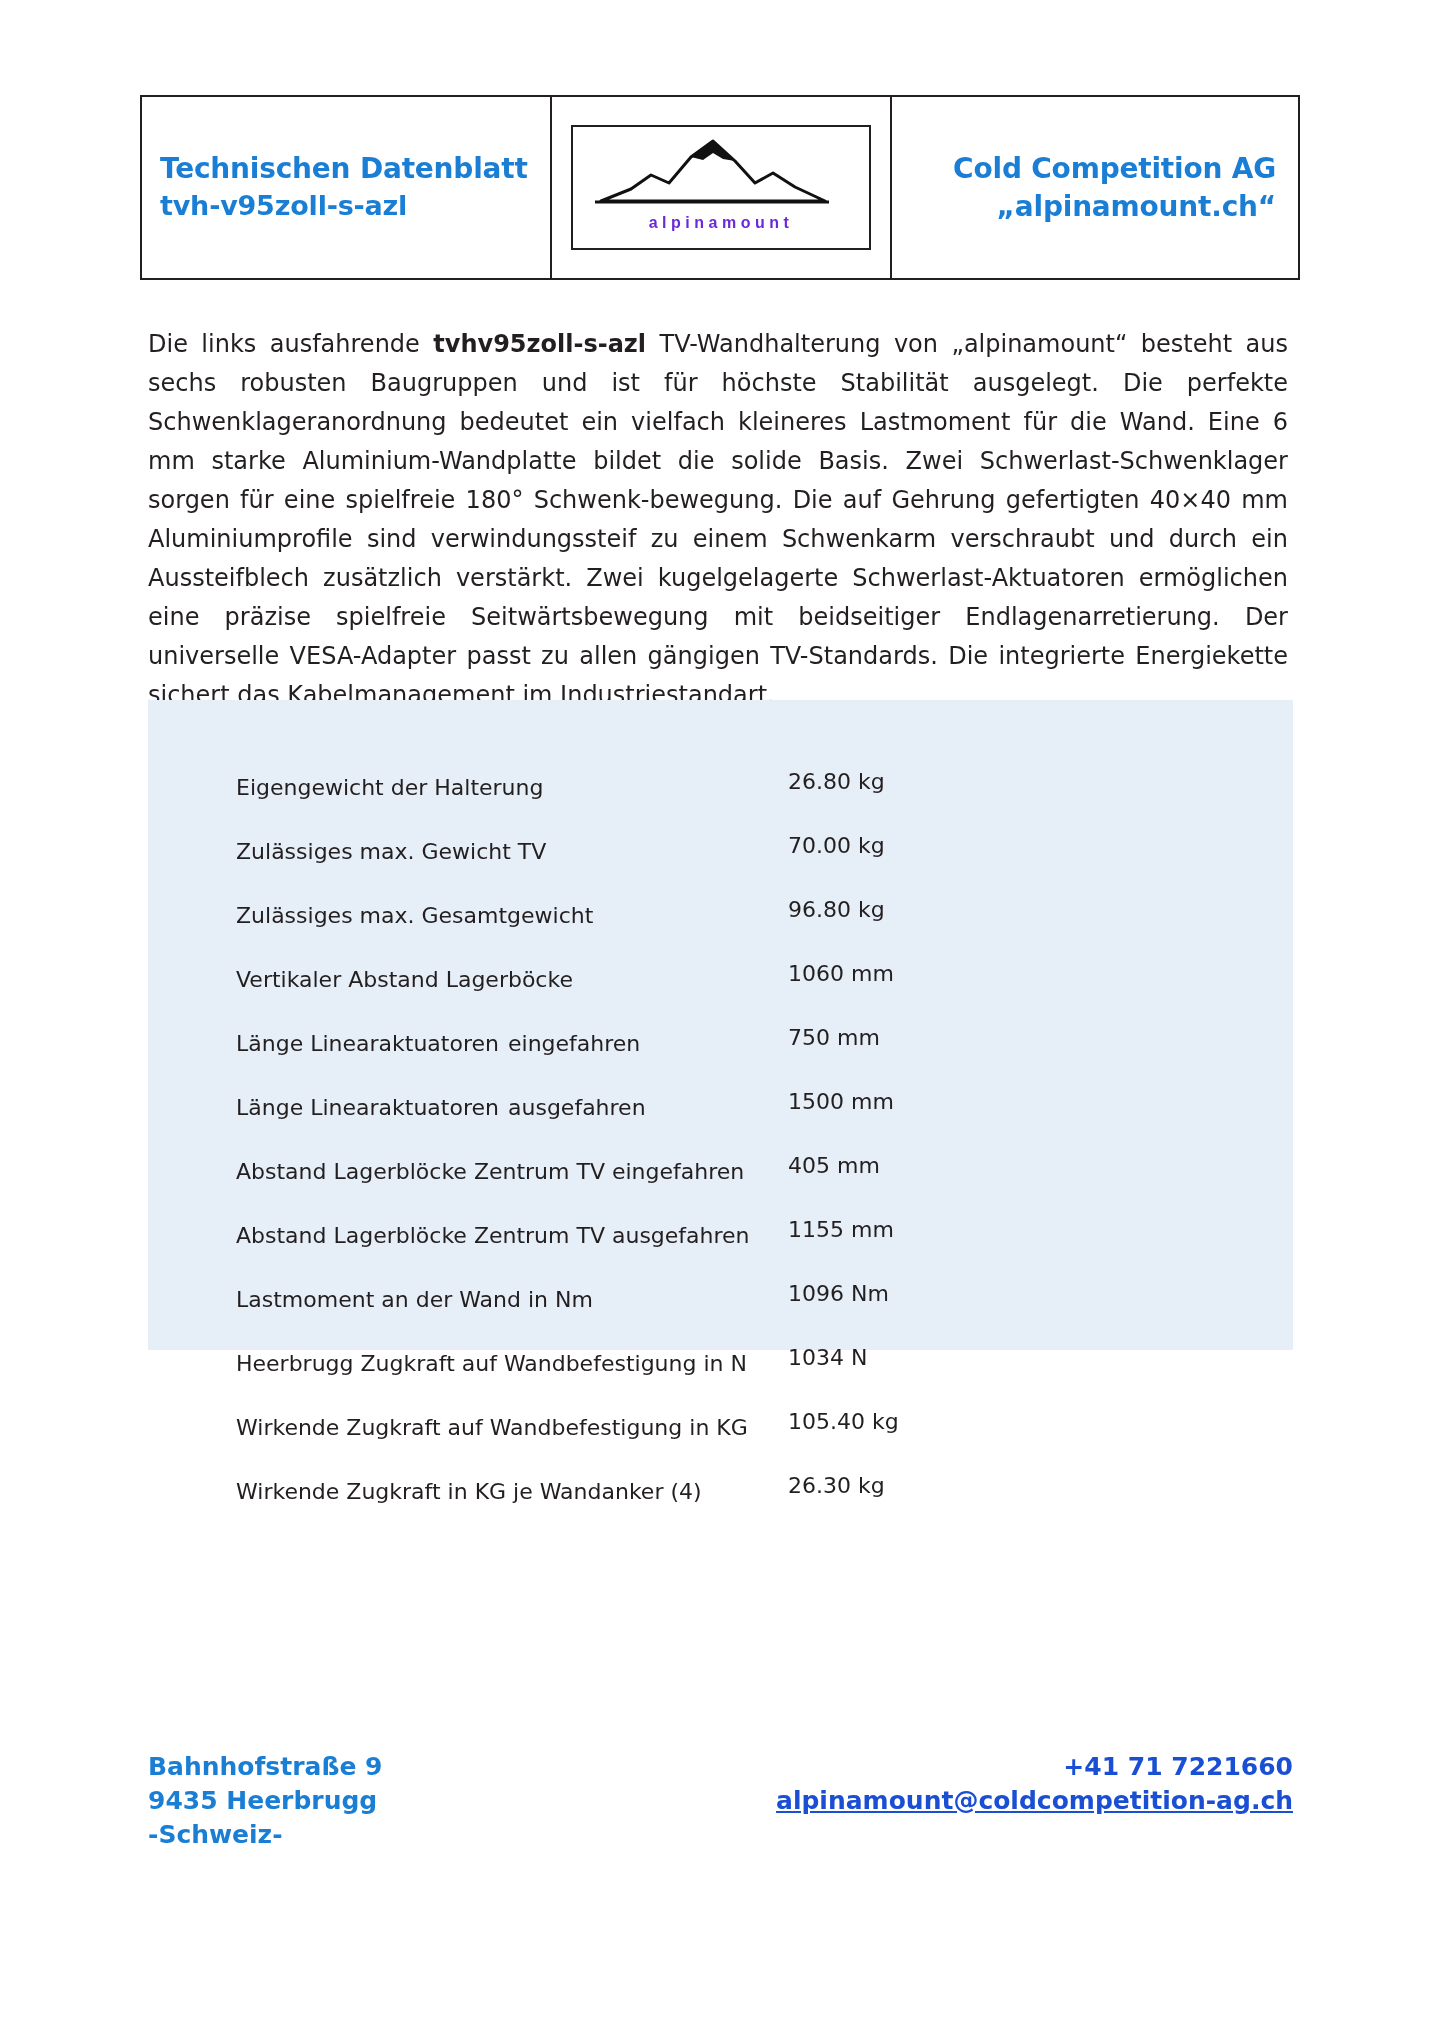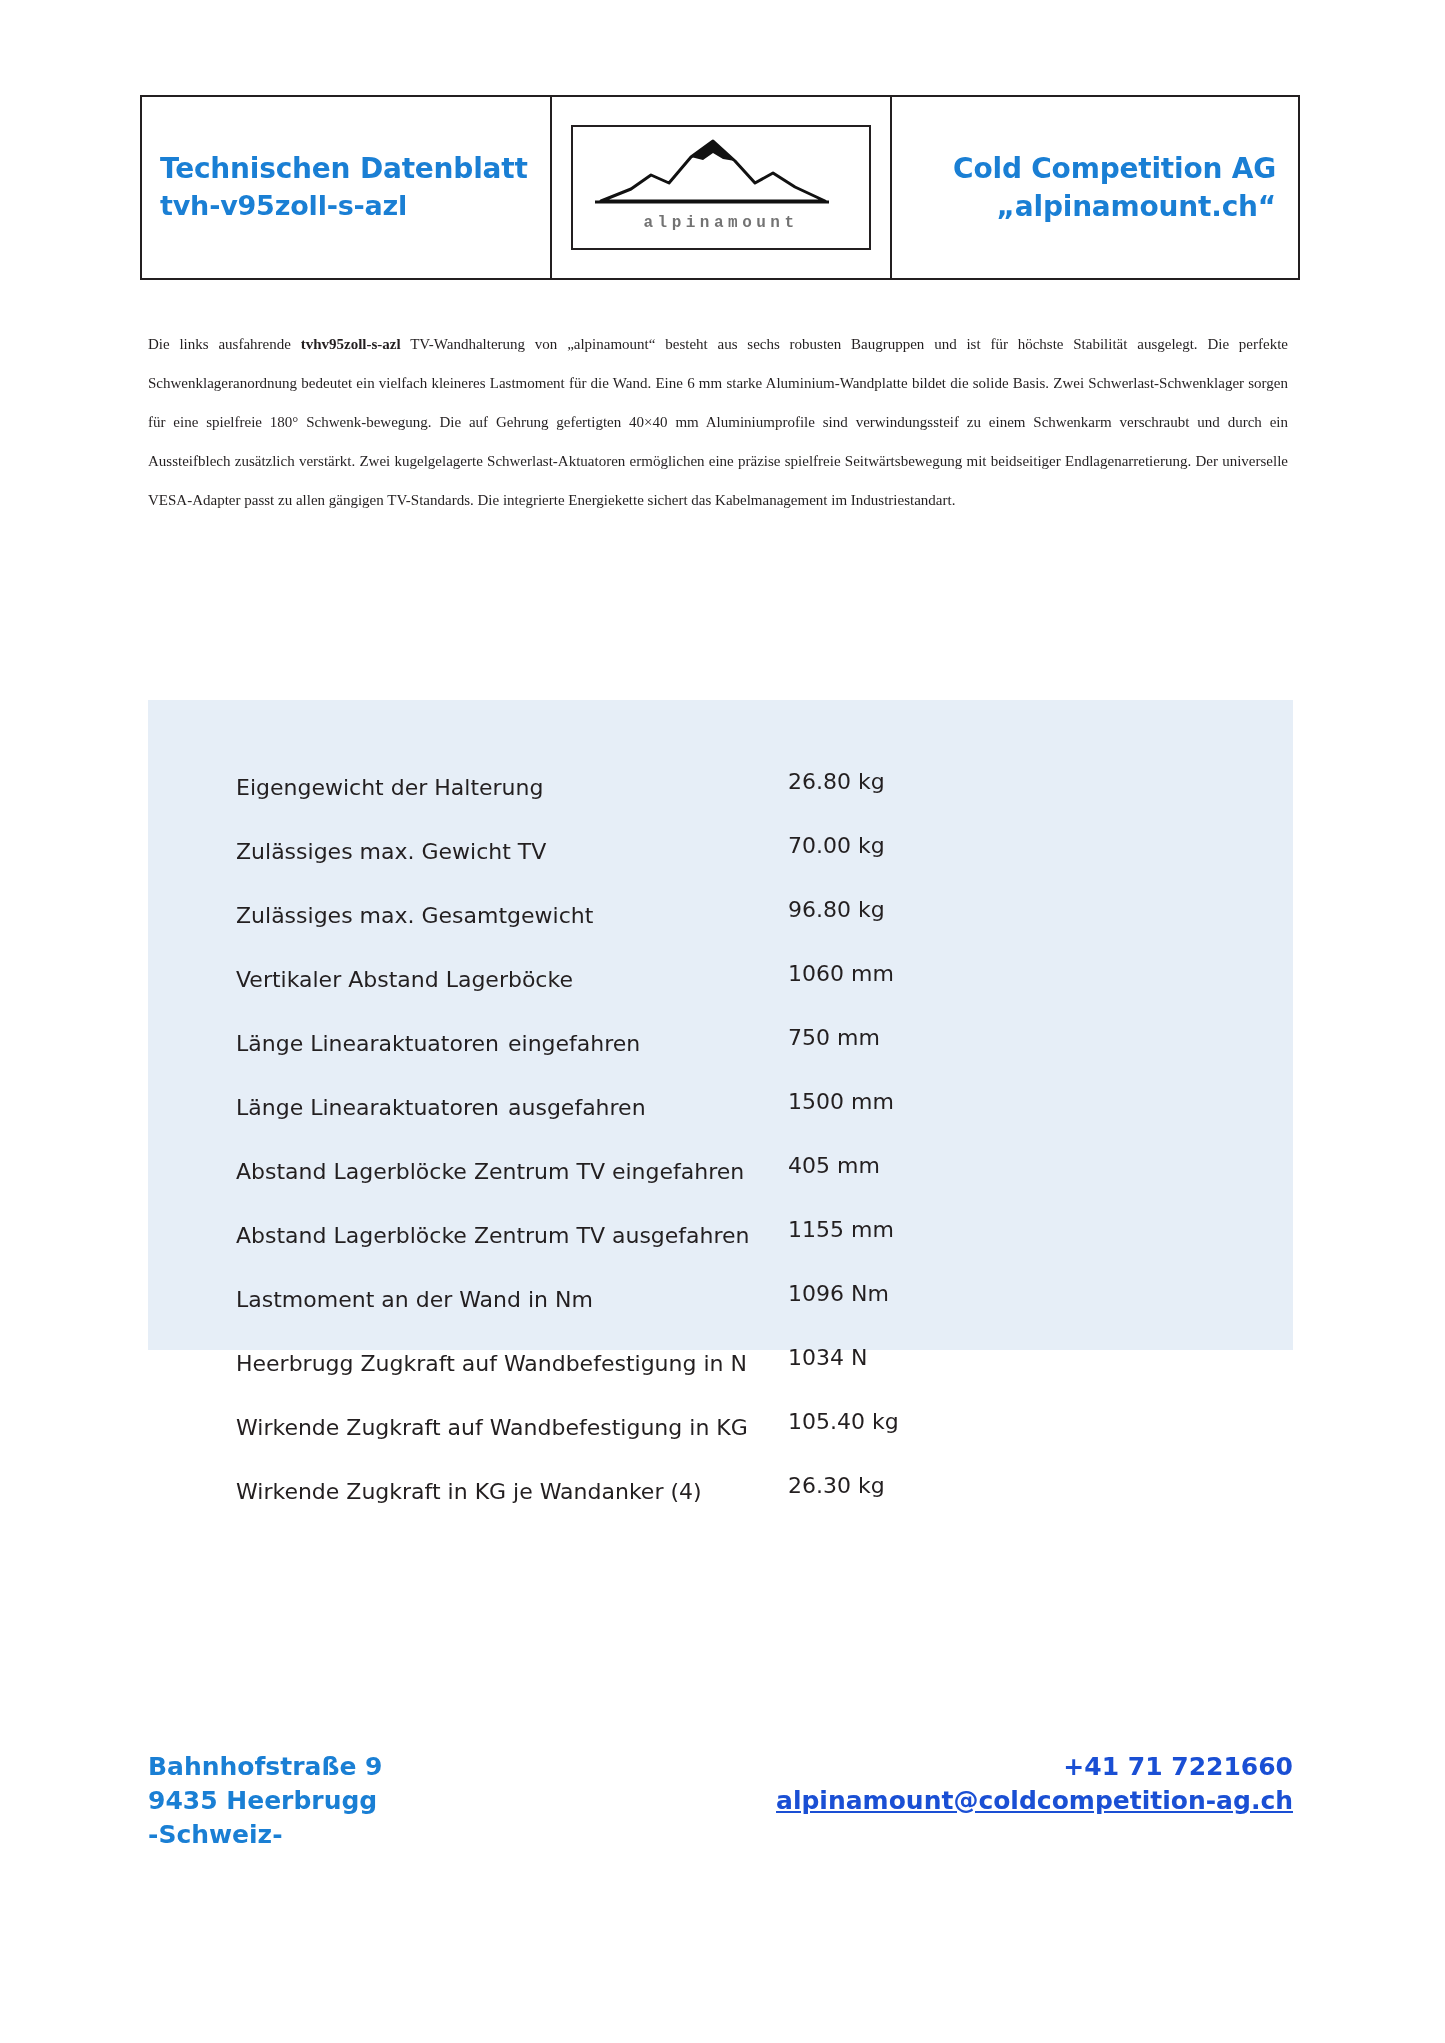--- a/index.html
+++ b/index.html
@@ -89,35 +89,34 @@
   }
   .logo-word {
     position: absolute;
     left: 0;
     bottom: 16px;
     width: 100%;
     text-align: center;
     font-size: 16px;
     letter-spacing: 4.5px;
     font-weight: bold;
-    color: #737373;
-    font-family: Liberation Mono, monospace;
+    color: #6d28d9;
+    font-family: Liberation Sans, sans-serif;
   }
 
   
   .intro {
     position: absolute;
     left: 148px;
     top: 325px;
     width: 1140px;
-    font-size: 15px;
+    font-size: 24px;
     line-height: 39px;
     text-align: justify;
     color: #231f20;
-    font-family: Liberation Serif, serif;
   }
   .intro b { font-weight: bold; }
 
   
   .spec-table {
     position: absolute;
     left: 148px;
     top: 700px;
     width: 1145px;
     height: 650px;

